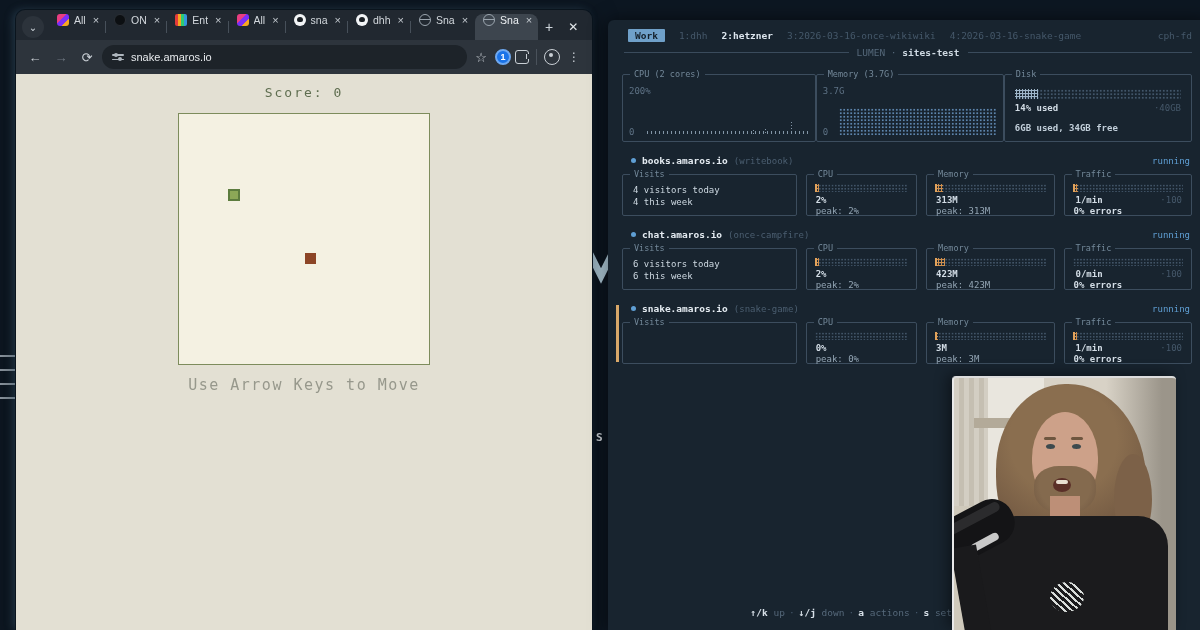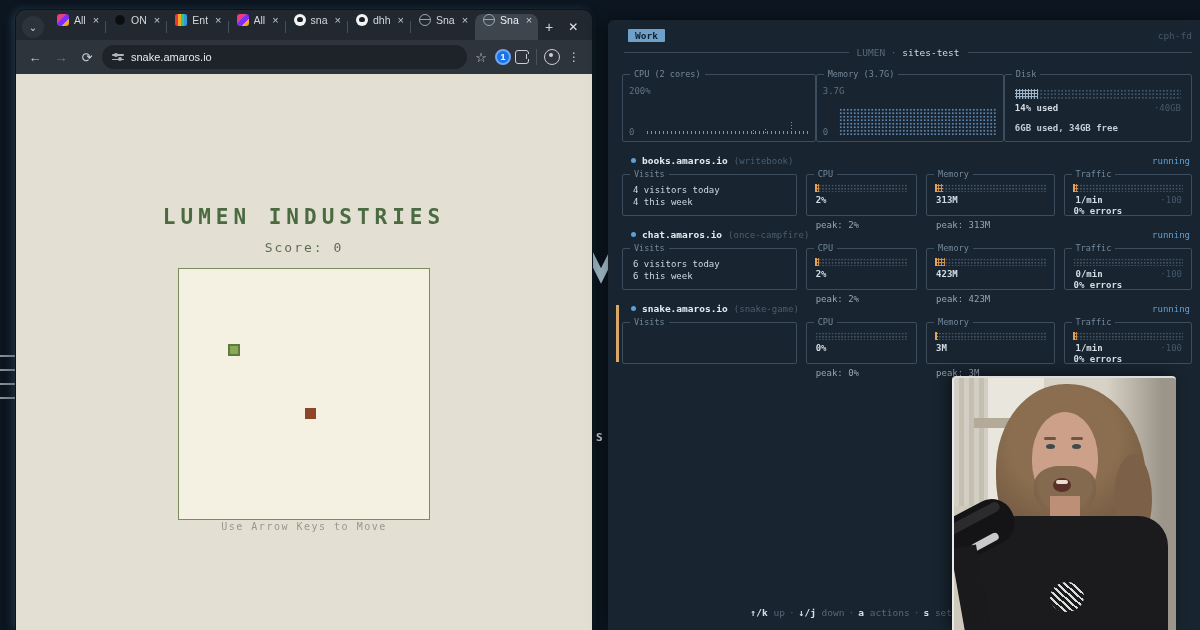--- a/index.html
+++ b/index.html
@@ -61,34 +61,34 @@
   .avatar-btn { width:16px; height:16px; border:1.6px solid #c9cfd5; border-radius:50%; position:relative; flex:none; }
   .avatar-btn::after { content:""; position:absolute; left:4px; top:2.5px; width:4px; height:4px; border-radius:50%; background:#c9cfd5; }
   .kebab-btn { color:#c9cfd5; font-size:12px; padding:0 4px; letter-spacing:0; }
 
   .page { height:556px; background:#e3e0d3; display:flex; flex-direction:column; align-items:center; }
   .game-title { margin-top:131px; color:#4a6a40; font-size:21px; letter-spacing:5px; font-weight:bold; }
   .game-score { margin-top:11px; color:#5f6e50; font-size:13px; letter-spacing:2px; }
   .game-board { margin-top:13px; width:252px; height:252px; background:#f4f1e2; border:1px solid #7d8c5c; position:relative; }
   .snake-cell { position:absolute; width:12px; height:12px; border:2px solid #5c7c3e; }
   .food-cell { position:absolute; width:11px; height:11px; }
-  .game-hint { margin-top:1px; color:#97988c; font-size:10px; letter-spacing:1.5px; }
+  .game-hint { margin-top:11px; color:#97988c; font-size:15px; letter-spacing:1.5px; }
 
   
   .terminal { position:absolute; left:608px; top:20px; width:600px; height:610px;
     background:#18242f; border-radius:6px 0 0 0; box-shadow:0 0 18px rgba(0,0,0,.55);
     color:#aebdca; font-size:9px; }
   .tmux-bar { display:flex; align-items:center; gap:14px; padding:9px 16px 2px 20px; font-size:9.5px; }
   .tmux-session { background:#6fa0c9; color:#14202b; font-weight:bold; padding:1px 7px; border-radius:1px; }
   .tmux-win { color:#45586a; }
   .tmux-win.current { color:#dde6ee; font-weight:bold; }
   .tmux-right { margin-left:auto; color:#45586a; }
   .term-rule { display:flex; align-items:center; gap:8px; padding:3px 16px 0 16px; color:#55687a; font-size:9.5px; }
   .term-rule::before, .term-rule::after { content:""; flex:1; height:1px; background:#3a4b5c; }
-  .term-rule b { color:#cfdae3; font-weight:normal; }
+  .term-rule b { color:#cfdae3; font-weight:bold; }
 
   .panel { border:1px solid #3c4d5e; border-radius:2px; position:relative; background:#18242f; }
   .panel-title { position:absolute; top:-6px; left:7px; background:#18242f; padding:0 4px; color:#738899; font-size:8.5px; }
 
   .top-panels { display:flex; margin:16px 16px 0 14px; }
   .tp { height:68px; }
   .tp-cpu { flex:1.03; } .tp-mem { flex:1; } .tp-disk { flex:1; }
   .graph-max { position:absolute; left:6px; top:11px; color:#5d7184; }
   .graph-min { position:absolute; left:6px; bottom:4px; color:#5d7184; }
   .cpu-line { position:absolute; left:24px; right:6px; bottom:7px; height:3px;
@@ -118,21 +118,21 @@
   .sp { height:42px; padding:9px 7px 0 7px; }
   .p-visits { flex:1.58; }
   .p-cpu { flex:0.95; } .p-mem { flex:1.12; } .p-traffic { flex:1.12; }
   .visits-line { color:#cdd8e1; font-weight:normal; line-height:12px; padding-left:3px; }
   .meter { position:relative; height:8px; margin:0 1px 3px 1px;
     background-image:radial-gradient(#41546716 0.9px,transparent 1.1px);
     background-image:radial-gradient(#415467 0.9px,transparent 1.1px); background-size:3.2px 3.2px; }
   .meter-fill { position:absolute; left:0; top:0; bottom:0; border-left:2px solid #e2a35c;
     background-image:radial-gradient(#cf8f4d 1px,transparent 1.2px); background-size:3px 3px; }
   .sp-val { color:#d3dde6; font-weight:bold; line-height:11px; padding-left:2px; }
-  .sp-peak { color:#93a5b4; line-height:11px; padding-left:2px;margin-top:14px; }
+  .sp-peak { color:#93a5b4; line-height:11px; padding-left:2px; }
   .sp-valrow { display:flex; justify-content:space-between; line-height:11px; padding:0 2px; }
   .sp-scale { color:#45586a; font-weight:normal; }
 
   .keybinds { position:absolute; left:0; right:0; bottom:12px; text-align:center; color:#55687a; font-size:9.5px; }
   .kb-key { color:#d7e0e8; font-weight:bold; }
   .kb-sep { color:#44576a; margin:0 4px; }
 
   
   .webcam { position:absolute; left:952px; top:376px; width:224px; height:254px;
     border-left:2px solid #e9e9e9; border-top:2px solid #dcdcdc; border-radius:4px 4px 0 0;
@@ -244,33 +244,38 @@
       <div class="url-text">snake.amaros.io</div>
     </div>
     <div class="star-btn">☆</div>
     <div class="ext-1password">1</div>
     <div class="ext-puzzle"></div>
     <div class="toolbar-sep"></div>
     <div class="avatar-btn"></div>
     <div class="kebab-btn">⋮</div>
   </div>
   <div class="page mono">
-    <div class="game-title">LUMEN INDUSTRIES</div>
     <div class="game-score">Score: 0</div>
     <div class="game-board">
       <div class="snake-cell" id="snake-cell" style="left: 49px; top: 75px; background: rgb(140, 168, 87); border-color: rgb(92, 124, 62);"></div>
       <div class="food-cell" id="food-cell" style="left: 126px; top: 139px; background: rgb(140, 69, 38);"></div>
     </div>
     <div class="game-hint">Use Arrow Keys to Move</div>
   </div>
 </div>
 
 <div class="terminal mono">
   <div class="tmux-bar">
     <span class="tmux-session">Work</span>
+    <span id="tmux-wins" style="display:flex;gap:14px;">
+        <span class="tmux-win">1:dhh</span>
+        <span class="tmux-win current">2:hetzner</span>
+        <span class="tmux-win">3:2026-03-16-once-wikiwiki</span>
+        <span class="tmux-win">4:2026-03-16-snake-game</span>
+      </span>
     <span class="tmux-right">cph-fd</span>
   </div>
   <div class="term-rule">
     <span>
       <span>LUMEN</span>
       <span>·</span>
       <b>sites-test</b>
     </span>
   </div>
 

